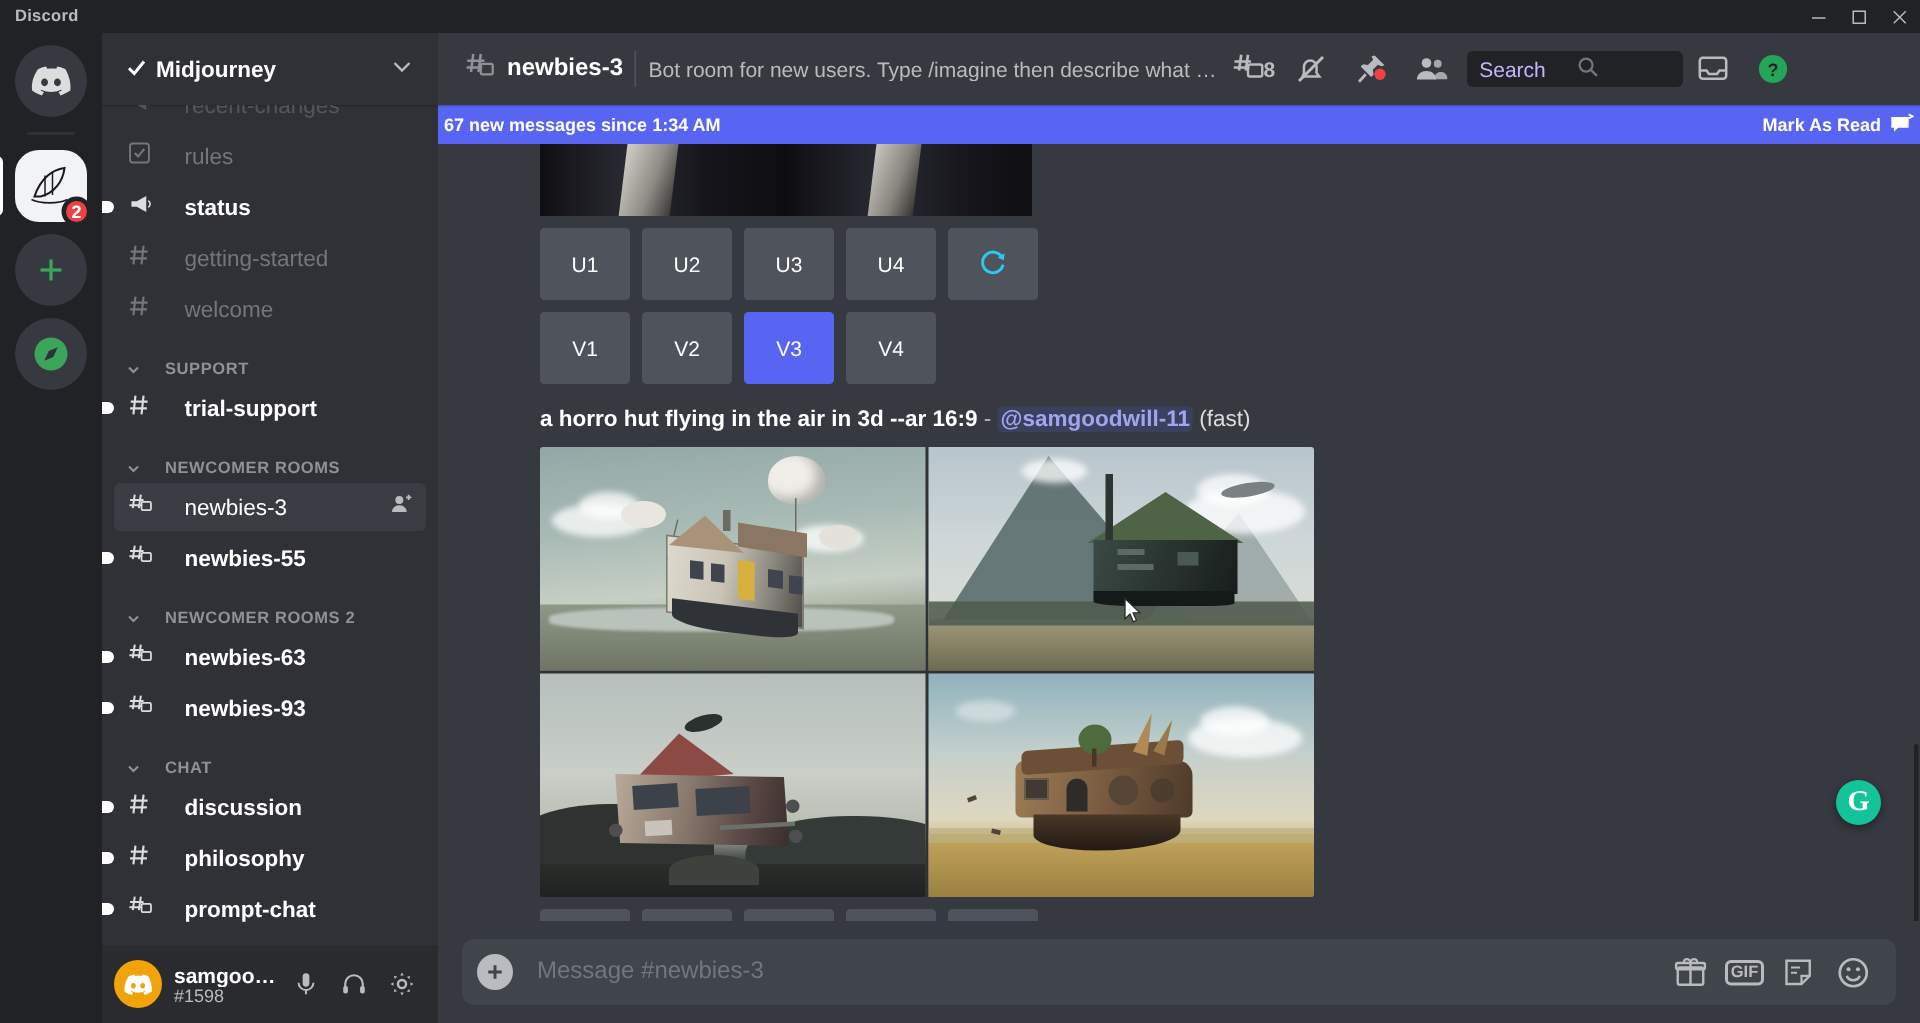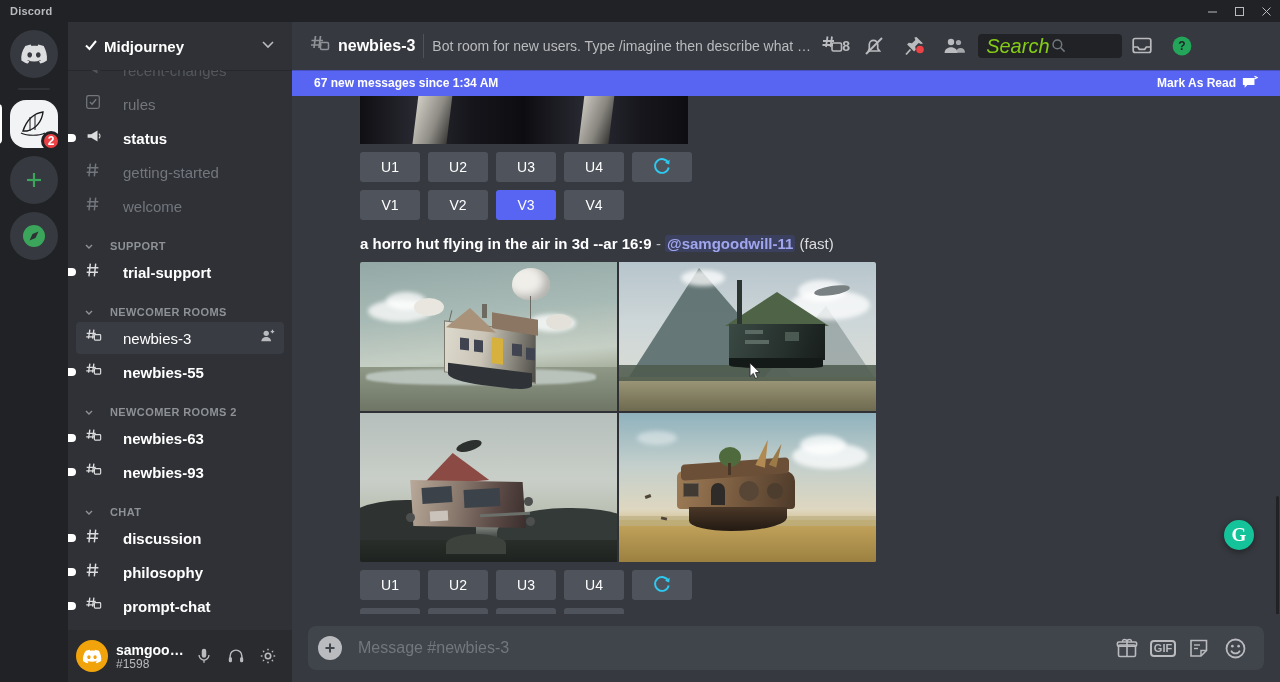--- a/index.html
+++ b/index.html
@@ -105,39 +105,39 @@
   .ch-divider { width: 1px; height: 24px; background: #4f545c; margin: 0 8px; }
   .ch-topic { color: #b9bbbe; font-size: 14px; white-space: nowrap; overflow: hidden;
               text-overflow: ellipsis; max-width: 380px; flex: 1; }
   .hdr-icon { width: 24px; height: 24px; margin: 0 8px; display: flex;
               align-items: center; justify-content: center; cursor: pointer; position: relative; }
   .thread-count { color: #b9bbbe; font-size: 14px; font-weight: 600; margin-left: -4px; margin-right: 4px; }
   .searchbox {
     width: 144px; height: 24px; background: #202225; border-radius: 4px;
     display: flex; align-items: center; padding: 0 6px 0 8px; cursor: text; margin-left: 4px;
   }
-  .searchbox span { color: #84cc16; font-size: 20px; flex: 1; font-style: italic; }
+  .searchbox span { color: #c4b5fd; font-size: 14px; flex: 1; }
 
   
   .newbar {
     height: 26px; background: #5865f2; display: flex; align-items: center;
-    padding: 0 22px; position: relative; z-index: 4;
+    padding: 0 4px; position: relative; z-index: 4;
   }
   .newbar .lbl { color: #fff; font-size: 12px; font-weight: 600; flex: 1; }
   .newbar .mark { color: #fff; font-size: 12px; font-weight: 600; display: flex;
                   align-items: center; gap: 6px; cursor: pointer; }
 
   
   .msgs { flex: 1; position: relative; overflow: hidden; }
   .msg-block { padding: 0 0 0 68px; position: relative; }
   .img-top { width: 328px; height: 50px; background: #1a1a1f; margin-left: 0;
              background: linear-gradient(180deg,#25242a 0%,#17161b 100%); }
   .btnrow { display: flex; gap: 8px; padding-top: 8px; }
   .mjbtn {
-    width: 60px; height: 30px; border-radius: 3px; background: #4f545c;
+    width: 60px; height: 48px; border-radius: 3px; background: #4f545c;
     color: #fff; font-size: 14px; font-weight: 500; display: flex;
     align-items: center; justify-content: center; cursor: pointer;
   }
   .mjbtn.primary { background: #5865f2; }
   .mjbtn.refresh { width: 60px; }
   .msg-head { padding-top: 14px; font-size: 15px; font-weight: bold; color: #fff;
               line-height: 20px; }
   .msg-head .mention { color: #a0a6ee; background: rgba(88,101,242,.18);
                        border-radius: 3px; padding: 0 2px; font-weight: 600; }
   .msg-head .sep { color: #b9bbbe; font-weight: 400; }

